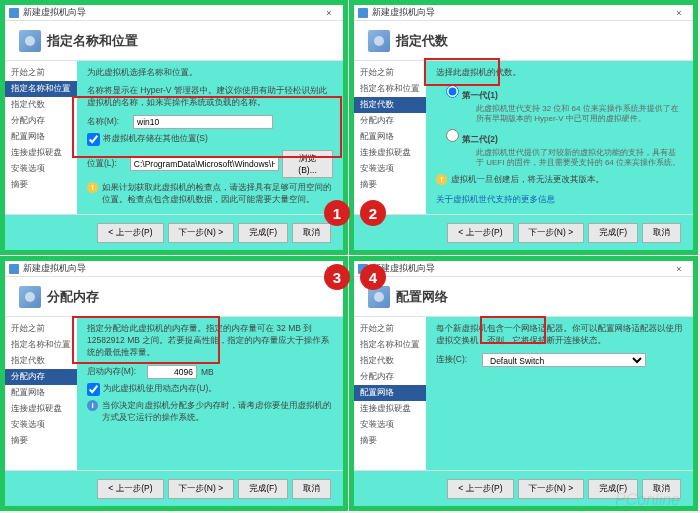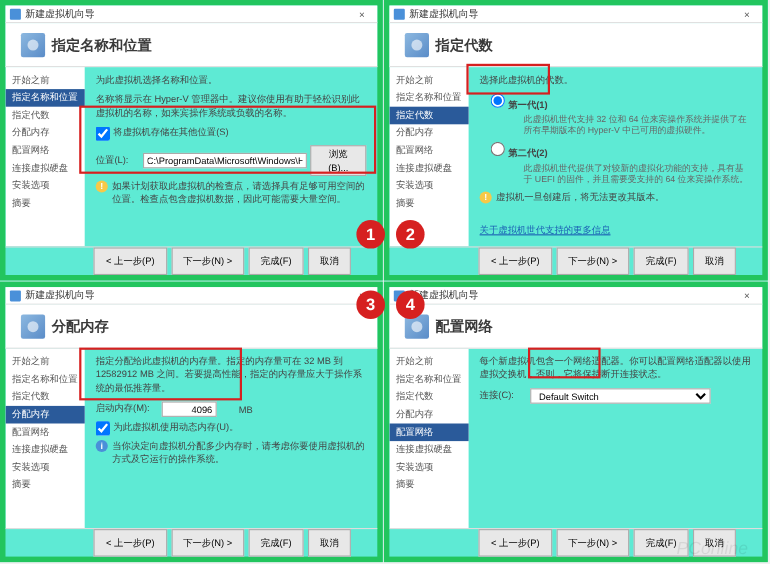--- a/index.html
+++ b/index.html
@@ -26,29 +26,29 @@
 .lbl{width:46px;color:#444}
 .input{border:1px solid #aaa;padding:1px 3px;font-size:8.5px;background:#fff;height:14px}
 .input.w1{width:140px}
 .input.w2{width:160px}
 .input.w3{width:50px}
 .btn{border:1px solid #aaa;background:#e8e8e8;padding:2px 8px;font-size:8.5px;cursor:pointer;margin-left:3px}
 .chk{margin-right:3px}
 .warn{display:flex;align-items:flex-start;margin-top:4px}
 .wicon{width:11px;height:11px;background:#f7c948;border-radius:50%;margin-right:4px;flex-shrink:0;display:flex;align-items:center;justify-content:center;color:#fff;font-weight:bold;font-size:8px}
 .info{width:11px;height:11px;background:#4a90d9;border-radius:50%;margin-right:4px;flex-shrink:0;display:flex;align-items:center;justify-content:center;color:#fff;font-weight:bold;font-size:8px}
-.footer{height:26px;border-top:1px solid #ddd;display:flex;justify-content:flex-end;padding:0 24px;gap:4px}
+.footer{height:36px;border-top:1px solid #ddd;display:flex;justify-content:flex-end;align-items:center;padding:0 12px;gap:4px}
 .fbtn{border:1px solid #aaa;background:#e8e8e8;padding:3px 10px;font-size:8.5px;cursor:pointer}
 .redbox{border:2px solid #d62020;position:absolute}
 .badge{position:absolute;width:26px;height:26px;border-radius:50%;background:#d62020;color:#fff;display:flex;align-items:center;justify-content:center;font-size:15px;font-weight:bold;z-index:10}
 .radio{margin-right:3px}
 .rgroup{margin-left:10px;margin-bottom:6px}
 .rlabel{font-weight:bold;margin-bottom:2px}
 .rdesc{font-size:8px;color:#666;margin-left:30px;margin-bottom:4px;line-height:1.3}
-.link{color:#1a5fb4;text-decoration:underline;cursor:pointer;font-size:8.5px}
+.link{color:#1a5fb4;cursor:pointer;font-size:8.5px}
 .sel{border:1px solid #aaa;background:#fff;padding:1px 3px;font-size:8.5px;height:14px;width:164px}
 .watermark{position:absolute;right:20px;bottom:4px;font-size:16px;color:rgba(0,0,0,.08);font-style:italic;z-index:20}
 </style>
 </head>
 <body>
 
 <div class="panel p1">
   <div class="titlebar">
     <div class="ticon"></div>
     <span>新建虚拟机向导</span>
@@ -68,20 +68,24 @@
       <div class="sitem">指定代数</div>
       <div class="sitem">分配内存</div>
       <div class="sitem">配置网络</div>
       <div class="sitem">连接虚拟硬盘</div>
       <div class="sitem">安装选项</div>
       <div class="sitem">摘要</div>
     </div>
     <div class="main">
       <div class="desc">为此虚拟机选择名称和位置。</div>
       <div class="desc">名称将显示在 Hyper-V 管理器中。建议你使用有助于轻松识别此虚拟机的名称，如来宾操作系统或负载的名称。</div>
+      <div class="row">
+        <span class="lbl">名称(M):</span>
+        <input class="input w1" value="win10" style="">
+      </div>
       <div class="row">
         <input type="checkbox" class="chk" checked="" style="">
         <span>将虚拟机存储在其他位置(S)</span>
       </div>
       <div class="row">
         <span class="lbl">位置(L):</span>
         <input class="input w2" value="C:\ProgramData\Microsoft\Windows\Hyper-V\" style="">
         <button class="btn">浏览(B)...</button>
       </div>
       <div class="warn">
@@ -169,21 +173,21 @@
       <div class="sitem">配置网络</div>
       <div class="sitem">连接虚拟硬盘</div>
       <div class="sitem">安装选项</div>
       <div class="sitem">摘要</div>
     </div>
     <div class="main">
       <div class="desc">指定分配给此虚拟机的内存量。指定的内存量可在 32 MB 到 12582912 MB 之间。若要提高性能，指定的内存量应大于操作系统的最低推荐量。</div>
       <div class="row">
         <span class="lbl" style="width:60px">启动内存(M):</span>
         <input class="input w3" style="text-align: right;" value="4096">
-        <span style="margin-left:20px">MB</span>
+        <span style="margin-left:4px">MB</span>
       </div>
       <div class="row">
         <input type="checkbox" class="chk" checked="" style="">
         <span>为此虚拟机使用动态内存(U)。</span>
       </div>
       <div class="warn">
         <div class="info">i</div>
         <span>当你决定向虚拟机分配多少内存时，请考虑你要使用虚拟机的方式及它运行的操作系统。</span>
       </div>
     </div>

